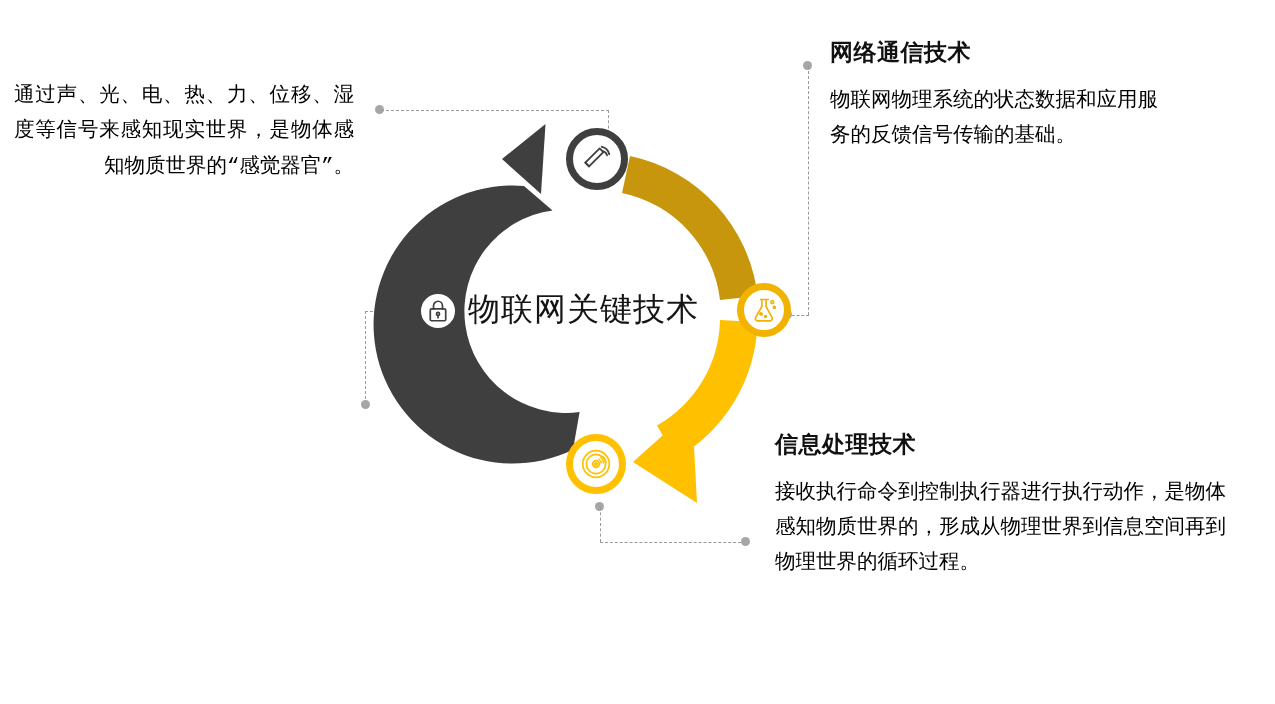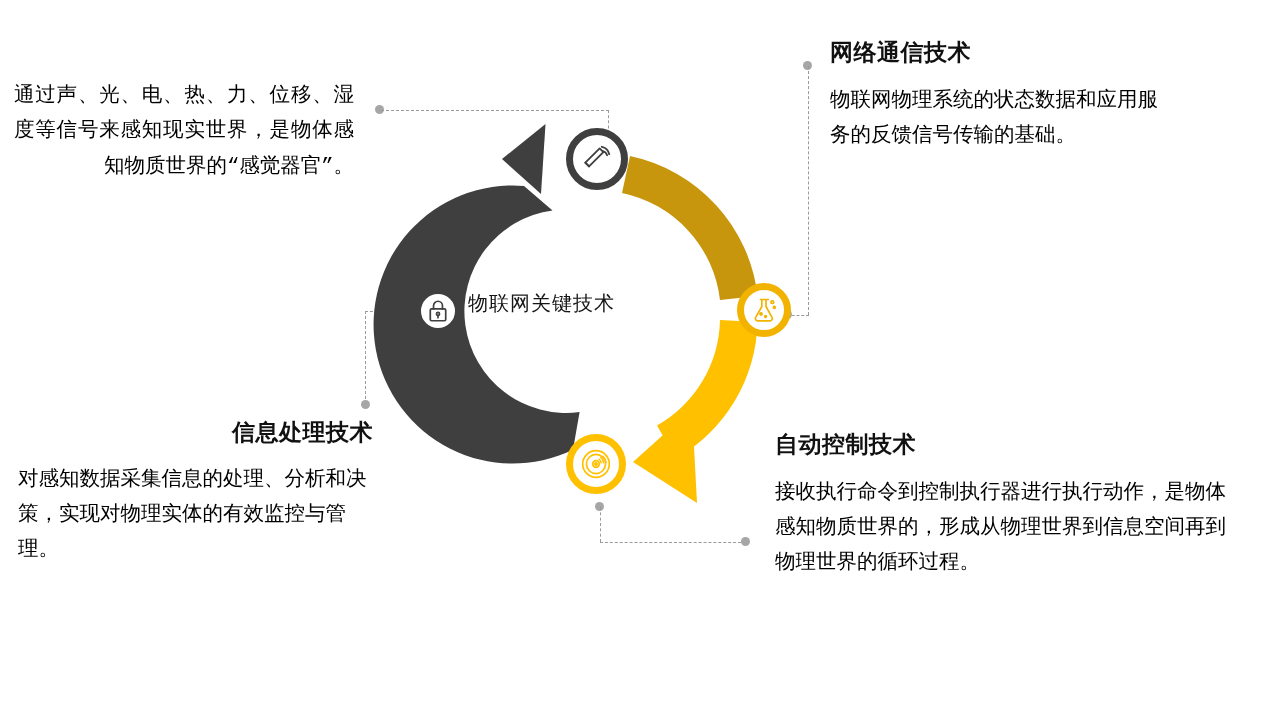--- a/index.html
+++ b/index.html
@@ -66,21 +66,21 @@
   #badge-right  { left: 737px; top: 283px;  width: 54px; height: 54px;
                   border: 7px solid #f1b200; }
   #badge-bottom { left: 566px; top: 434px;  width: 60px; height: 60px;
                   border: 7px solid #ffc000; }
   #badge-left   { left: 414px; top: 287px;  width: 48px; height: 48px;
                   border: 7px solid #3f3f3f; }
 
   
   #center-title {
     position: absolute; left: 468px; top: 293px;
-    font-size: 20px; color: #151515; white-space: nowrap;
+    font-size: 32px; color: #151515; white-space: nowrap;
     letter-spacing: 1px; line-height: 1;
   }
 </style>
 </head>
 <body>
 
 <div id="stage">
 
   <div class="conn">
     <div class="dot" style="left:375px; top:105px;"></div>
@@ -200,23 +200,19 @@
 
   <div class="block" id="blk-sensor">
     <div class="body">通过声、光、电、热、力、位移、湿度等信号来感知现实世界，是物体感知物质世界的“感觉器官”。</div>
   </div>
 
   <div class="block" id="blk-network">
     <div class="heading">网络通信技术</div>
     <div class="body">物联网物理系统的状态数据和应用服务的反馈信号传输的基础。</div>
   </div>
 
-  <div class="block" id="blk-info">
+
+  <div class="block" id="blk-control">
     <div class="heading">信息处理技术</div>
-    <div class="body">对感知数据采集信息的处理、分析和决策，实现对物理实体的有效监控与管理。</div>
-  </div>
-
-  <div class="block" id="blk-control">
-    <div class="heading">自动控制技术</div>
     <div class="body">接收执行命令到控制执行器进行执行动作，是物体感知物质世界的，形成从物理世界到信息空间再到物理世界的循环过程。</div>
   </div>
 
 </div>
 
 </body></html>

